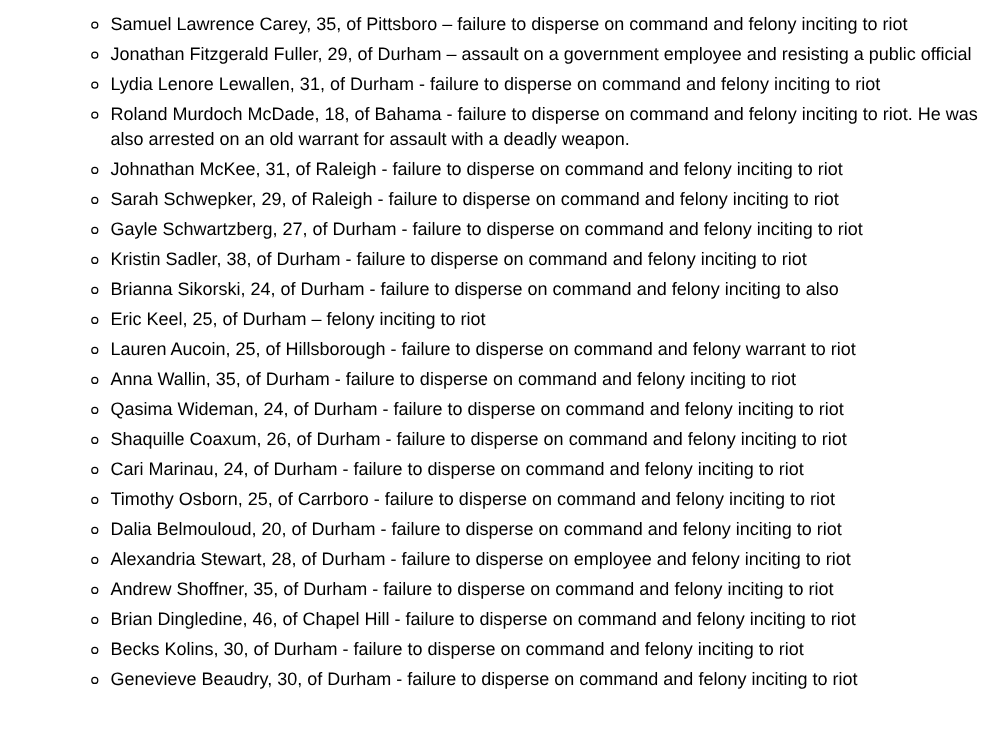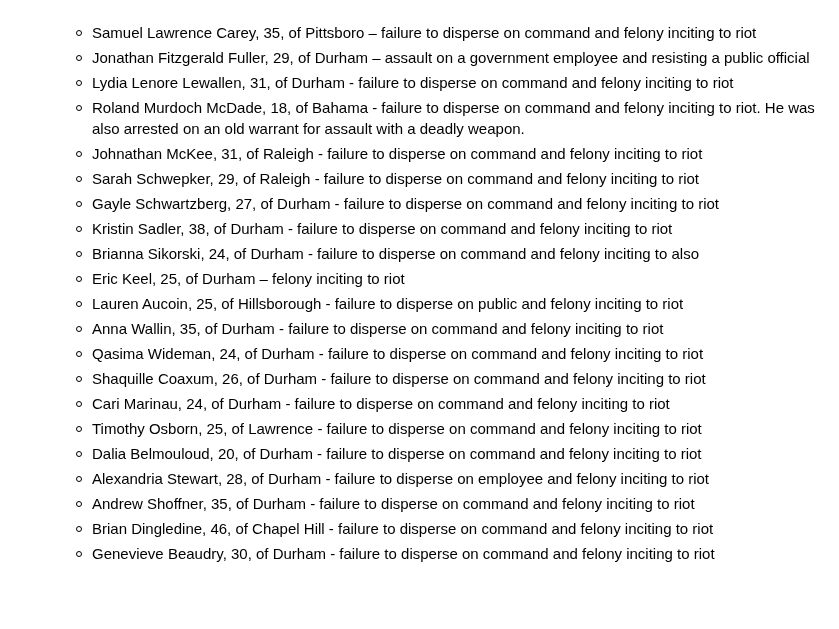--- a/index.html
+++ b/index.html
@@ -8,21 +8,21 @@
     background: #ffffff;
   }
   body {
     width: 839px;
     height: 629px;
     overflow: hidden;
     font-family: "Liberation Sans", "DejaVu Sans", sans-serif;
     color: #000000;
   }
   .article-body {
-    padding-top: 22px;
+    padding-top: 10px;
   }
   ul.arrest-list {
     list-style: none;
     margin: 0;
     padding: 0 0 0 92px;
     width: 728px;
     font-size: 15px;
     line-height: 21px;
   }
   ul.arrest-list li {
@@ -49,25 +49,26 @@
       <li>Samuel Lawrence Carey, 35, of Pittsboro – failure to disperse on command and felony inciting to riot</li>
       <li>Jonathan Fitzgerald Fuller, 29, of Durham – assault on a government employee and resisting a public official</li>
       <li>Lydia Lenore Lewallen, 31, of Durham - failure to disperse on command and felony inciting to riot</li>
       <li>Roland Murdoch McDade, 18, of Bahama - failure to disperse on command and felony inciting to riot. He was also arrested on an old warrant for assault with a deadly weapon.</li>
       <li>Johnathan McKee, 31, of Raleigh - failure to disperse on command and felony inciting to riot</li>
       <li>Sarah Schwepker, 29, of Raleigh - failure to disperse on command and felony inciting to riot</li>
       <li>Gayle Schwartzberg, 27, of Durham - failure to disperse on command and felony inciting to riot</li>
       <li>Kristin Sadler, 38, of Durham - failure to disperse on command and felony inciting to riot</li>
       <li>Brianna Sikorski, 24, of Durham - failure to disperse on command and felony inciting to also</li>
       <li>Eric Keel, 25, of Durham – felony inciting to riot</li>
-      <li>Lauren Aucoin, 25, of Hillsborough - failure to disperse on public and felony inciting to riot</li>
+      <li>Lauren Aucoin, 25, of Hillsborough - failure to disperse on command and felony warrant to riot</li>
       <li>Anna Wallin, 35, of Durham - failure to disperse on command and felony inciting to riot</li>
       <li>Qasima Wideman, 24, of Durham - failure to disperse on command and felony inciting to riot</li>
       <li>Shaquille Coaxum, 26, of Durham - failure to disperse on command and felony inciting to riot</li>
       <li>Cari Marinau, 24, of Durham - failure to disperse on command and felony inciting to riot</li>
-      <li>Timothy Osborn, 25, of Lawrence - failure to disperse on command and felony inciting to riot</li>
+      <li>Timothy Osborn, 25, of Carrboro - failure to disperse on command and felony inciting to riot</li>
       <li>Dalia Belmouloud, 20, of Durham - failure to disperse on command and felony inciting to riot</li>
       <li>Alexandria Stewart, 28, of Durham - failure to disperse on employee and felony inciting to riot</li>
       <li>Andrew Shoffner, 35, of Durham - failure to disperse on command and felony inciting to riot</li>
       <li>Brian Dingledine, 46, of Chapel Hill - failure to disperse on command and felony inciting to riot</li>
+      <li>Becks Kolins, 30, of Durham - failure to disperse on command and felony inciting to riot</li>
       <li>Genevieve Beaudry, 30, of Durham - failure to disperse on command and felony inciting to riot</li>
     </ul>
 </div>
 
 </body></html>

